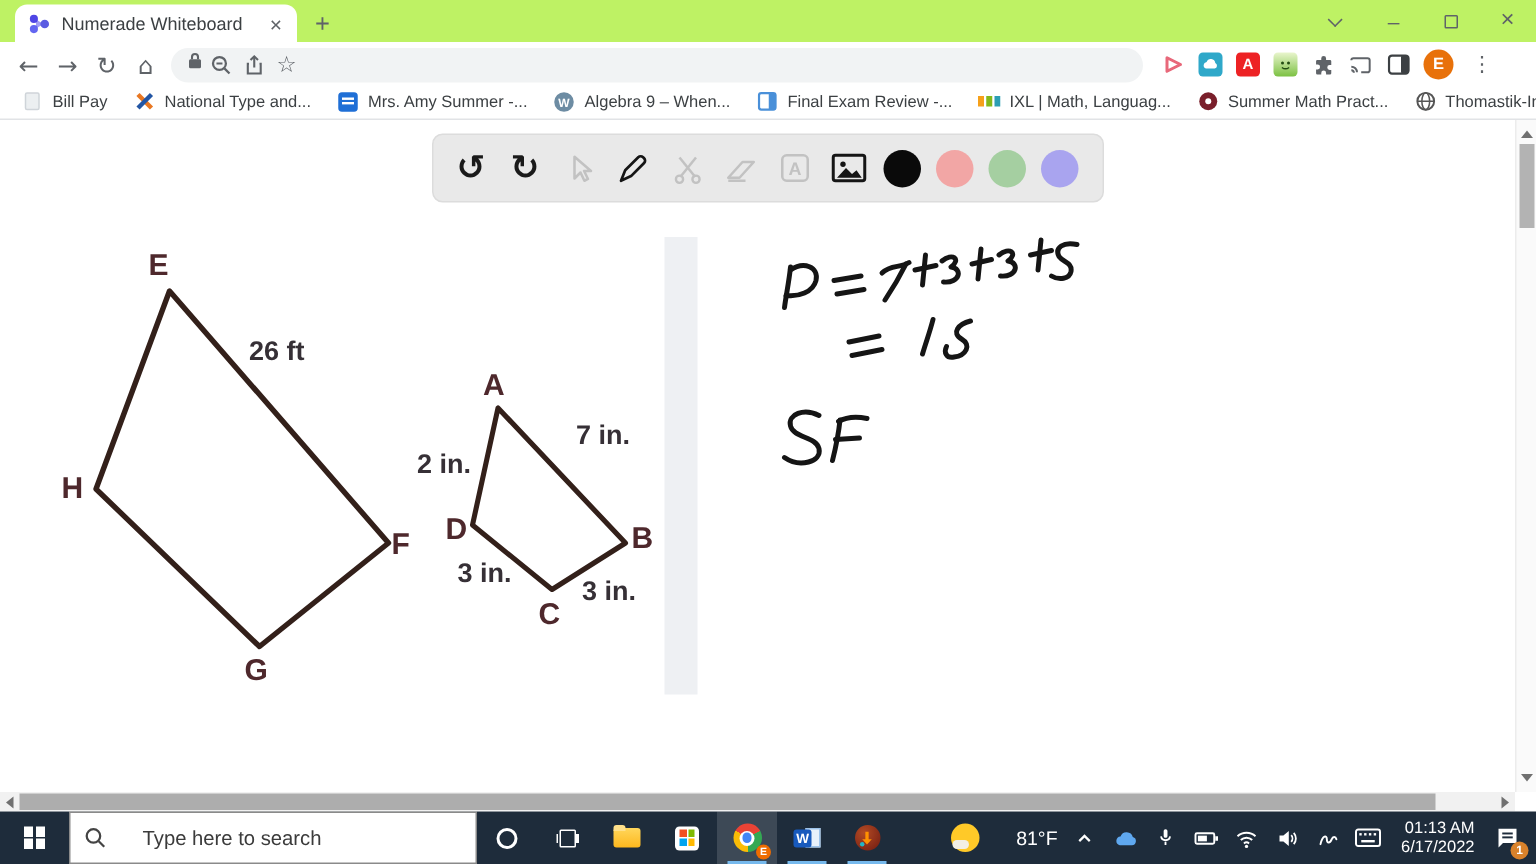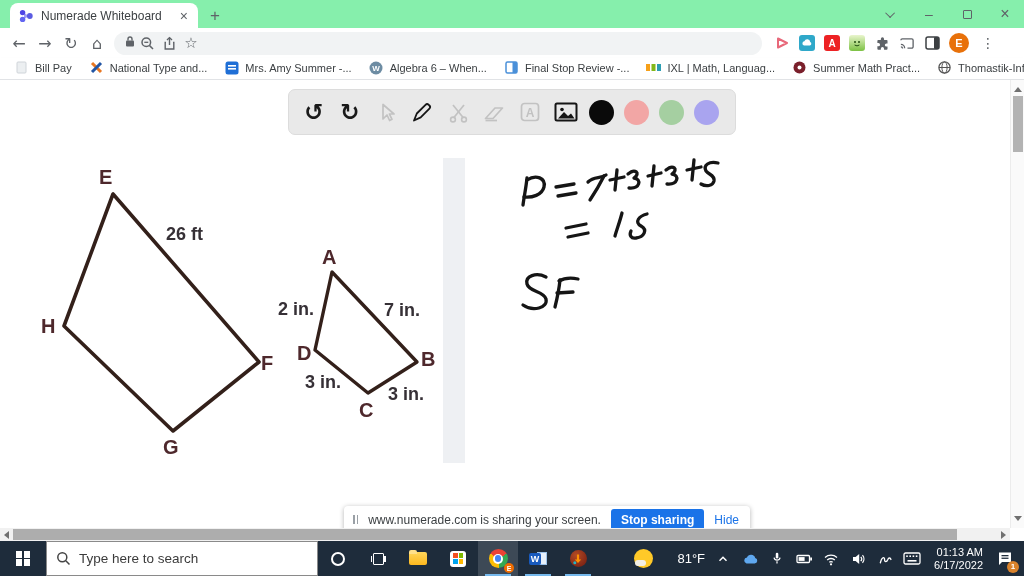--- a/index.html
+++ b/index.html
@@ -1,21 +1,21 @@
 <!DOCTYPE html>
 <html><head>
 <meta charset="utf-8">
 <style>
   * { margin:0; padding:0; box-sizing:border-box; }
   html,body { width:1024px; height:576px; overflow:hidden; }
   body { font-family:"Liberation Sans", sans-serif; background:#fff; }
   .screen { position:relative; width:1024px; height:576px; background:#fff; overflow:hidden; }
 
   
-  .tabstrip { position:relative; height:28px; background:#86efac; display:flex; align-items:flex-end; }
+  .tabstrip { position:relative; height:28px; background:#bef264; display:flex; align-items:flex-end; }
   .tab { display:flex; align-items:center; gap:7px; width:188px; height:25px; margin-left:10px;
          background:#fff; border-radius:8px 8px 0 0; padding:0 8px; }
   .favicon { width:16px; height:16px; flex:0 0 16px; }
   .tabtitle { font-size:12px; color:#3c4043; flex:1; white-space:nowrap; overflow:hidden; }
   .tabclose { font-size:14px; color:#5f6368; line-height:14px; padding:0 2px; cursor:pointer; }
   .newtab { font-size:17px; color:#5f6368; margin:0 0 4px 12px; line-height:17px; }
   .wincontrols { position:absolute; right:0; top:0; height:28px; display:flex; align-items:center; }
   .wc { width:38px; height:28px; display:flex; align-items:center; justify-content:center; color:#5f6368; font-size:14px; }
   .chevron { width:7px; height:7px; border-left:1.6px solid #5f6368; border-bottom:1.6px solid #5f6368;
              transform:rotate(-45deg) translateY(-2px); }
@@ -83,21 +83,21 @@
   .varrow { position:absolute; left:0; width:14px; height:13px; display:flex; align-items:center; justify-content:center; }
 
   
   .taskbar { position:absolute; left:0; bottom:0; width:1024px; height:35px; background:#1e2c3b;
              display:flex; align-items:stretch; z-index:10; }
   .startbtn { width:46px; display:flex; align-items:center; justify-content:center; }
   .winlogo { display:grid; grid-template-columns:6.5px 6.5px; grid-template-rows:6.5px 6.5px; gap:1.5px; }
   .winlogo i { background:#fff; }
   .tsearch { width:272px; background:#fff; border:1px solid #8a8a8a; display:flex; align-items:center; padding:0 9px; gap:8px; }
   .tsearch-input { border:none; outline:none; background:transparent; font-size:13.5px; color:#222; width:210px;
-                   font-family:"Liberation Sans", sans-serif; }
+                   font-family:"Liberation Sans", sans-serif;margin-left:16px; }
   .tsearch-input::placeholder { color:#3b3b3b; opacity:1; }
   .tbtn { width:40px; display:flex; align-items:center; justify-content:center; position:relative; }
   .tbtn .appline { position:absolute; bottom:0; left:7px; right:7px; height:2px; background:#76b9ed; }
   .tbtn.active { background:rgba(255,255,255,.14); }
   .cortana { width:14px; height:14px; border:2px solid #fff; border-radius:50%; }
   .taskview { position:relative; width:15px; height:12px; }
   .taskview .c { position:absolute; left:2px; top:0; width:11px; height:12px; border:1.5px solid #fff; border-radius:1px; }
   .taskview .l { position:absolute; left:0; top:3px; width:1.6px; height:6px; background:#fff; }
   .taskview .r { position:absolute; right:0; top:3px; width:1.6px; height:6px; background:#fff; }
   .folder { position:relative; width:18px; height:13px; background:linear-gradient(180deg,#ffd65b,#fdb81e);
@@ -256,30 +256,30 @@
       </span>
       <span class="bmlabel">Mrs. Amy Summer -...</span>
     </div>
     <div class="bm">
       <span class="bmi">
         <svg width="14" height="14" viewBox="0 0 14 14">
           <circle cx="7" cy="7" r="6.5" fill="#6d8ca3"></circle>
           <text x="7" y="10" text-anchor="middle" font-size="8" font-weight="bold" fill="#fff" font-family="Liberation Sans, sans-serif">W</text>
         </svg>
       </span>
-      <span class="bmlabel">Algebra 6 – When...</span>
+      <span class="bmlabel">Algebra 9 – When...</span>
     </div>
     <div class="bm">
       <span class="bmi">
         <svg width="13" height="13" viewBox="0 0 13 13">
           <rect x="1" y="1" width="11" height="11" rx="1.5" fill="#fff" stroke="#4a90d9" stroke-width="1.5"></rect>
           <rect x="7.5" y="1" width="4.5" height="11" fill="#4a90d9"></rect>
         </svg>
       </span>
-      <span class="bmlabel">Final Stop Review -...</span>
+      <span class="bmlabel">Final Exam Review -...</span>
     </div>
     <div class="bm">
       <span class="bmi">
         <svg width="15" height="11" viewBox="0 0 15 11">
           <rect x="0" y="2" width="4" height="7" fill="#f6a01a"></rect>
           <rect x="5.5" y="2" width="4" height="7" fill="#83b81a"></rect>
           <rect x="11" y="2" width="4" height="7" fill="#2b9eb3"></rect>
         </svg>
       </span>
       <span class="bmlabel">IXL | Math, Languag...</span>
@@ -345,21 +345,21 @@
       </g>
     </svg>
 
     <span class="vlabel" style="left:99px; top:86px;">E</span>
     <span class="mlabel" style="left:166px; top:144px;">26 ft</span>
     <span class="vlabel" style="left:41px; top:235px;">H</span>
     <span class="vlabel" style="left:261px; top:272px;">F</span>
     <span class="vlabel" style="left:163px; top:356px;">G</span>
     <span class="vlabel" style="left:322px; top:166px;">A</span>
     <span class="mlabel" style="left:278px; top:219px;">2 in.</span>
-    <span class="mlabel" style="left:384px; top:220px;">7 in.</span>
+    <span class="mlabel" style="left:384px; top:200px;">7 in.</span>
     <span class="vlabel" style="left:297px; top:262px;">D</span>
     <span class="vlabel" style="left:421px; top:268px;">B</span>
     <span class="mlabel" style="left:305px; top:292px;">3 in.</span>
     <span class="vlabel" style="left:359px; top:319px;">C</span>
     <span class="mlabel" style="left:388px; top:304px;">3 in.</span>
 
     <div class="wbtoolbar">
       <button class="wbtn">
           <span class="uglyph">↺</span>
         </button>
@@ -402,29 +402,20 @@
           <circle cx="8" cy="7.5" r="1.8" fill="#151515"></circle>
           <path d="M4 16.5 L10 10 L14 14 L17 11.5 L20.5 16.5 Z" fill="#151515"></path>
         </svg>
       </button>
       <button class="swatch" style="background: rgb(10, 10, 10);"></button>
       <button class="swatch" style="background: rgb(242, 166, 165);"></button>
       <button class="swatch" style="background: rgb(165, 207, 161);"></button>
       <button class="swatch" style="background: rgb(169, 164, 239);"></button>
     </div>
 
-    <div class="banner">
-      <span class="dragbars">
-          <i></i>
-          <i></i>
-        </span>
-      <span class="bmsg">www.numerade.com is sharing your screen.</span>
-      <button class="stopbtn">Stop sharing</button>
-      <span class="hidelink">Hide</span>
-    </div>
 
     <div class="hscroll">
       <span class="harrow" style="left:0;">
           <i class="tri-left"></i>
         </span>
       <div class="hthumb"></div>
       <span class="harrow" style="right:0;">
           <i class="tri-right"></i>
         </span>
     </div>

